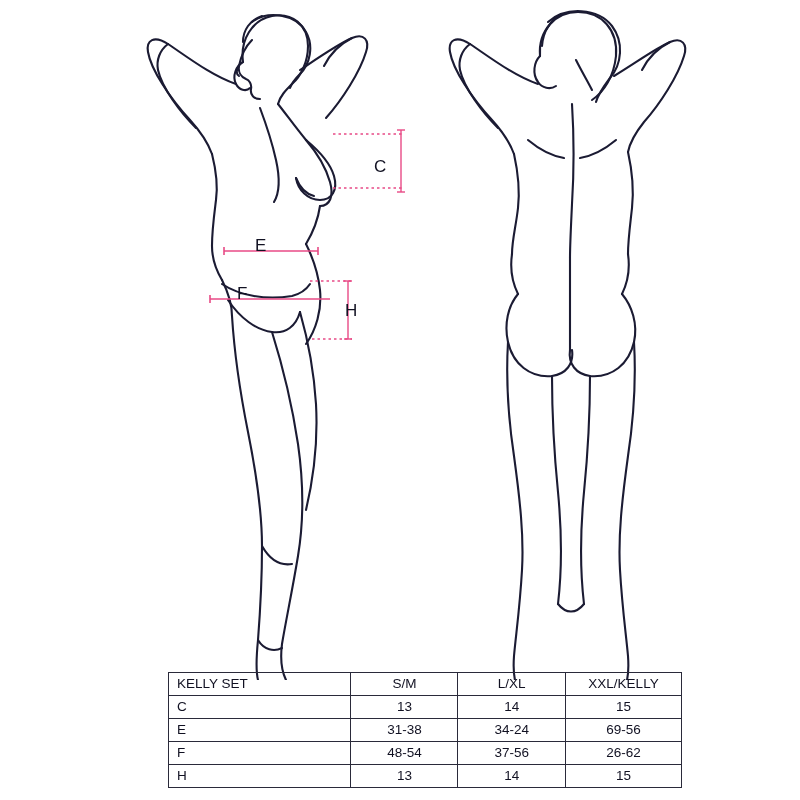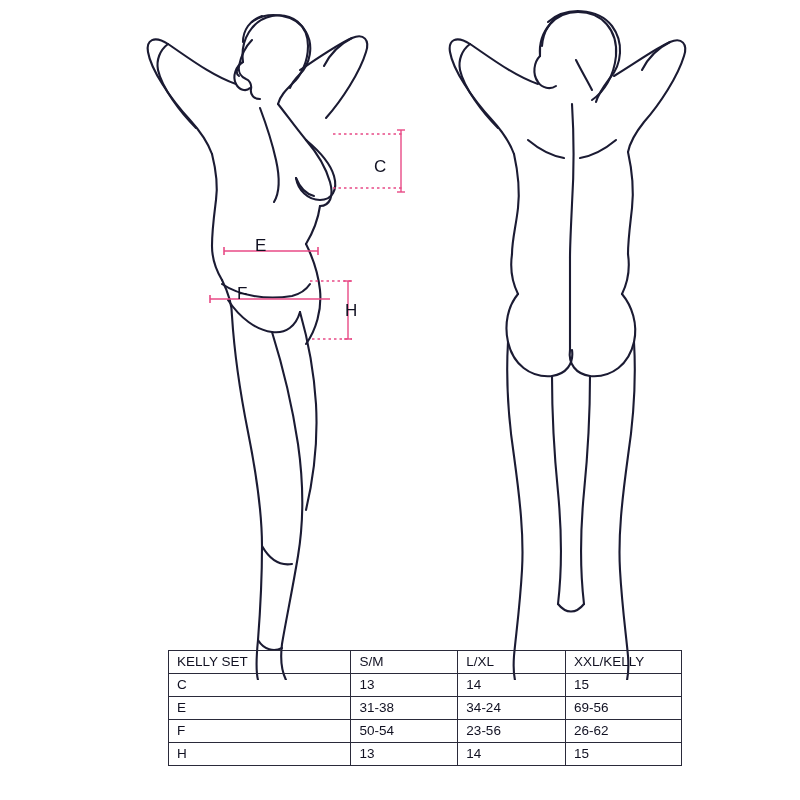--- a/index.html
+++ b/index.html
@@ -37,38 +37,39 @@
   }
   #label-C { left: 374px; top: 157px; }
   #label-E { left: 255px; top: 236px; }
   #label-F { left: 237px; top: 284px; }
   #label-H { left: 345px; top: 301px; }
 
   
   .size-table {
     position: absolute;
     left: 168px;
-    top: 650px;
+    top: 672px;
     width: 514px;
     border-collapse: collapse;
     font-size: 13.5px;
     color: #111122;
   }
   .size-table td {
     border: 1px solid #2a2a3a;
     height: 22px;
     padding: 0 8px;
     line-height: 22px;
   }
   .size-table td.rowhead {
     width: 196px;
     text-align: left;
     font-size: 13.5px;
   }
   .size-table td.val {
+    text-align: center;
     width: 106px;
   }
   .size-table tr.header td {
     font-size: 13.5px;
   }
 </style>
 </head>
 <body>
 
 <div id="stage">
@@ -221,22 +222,22 @@
         <td class="val">15</td>
       </tr>
       <tr>
         <td class="rowhead">E</td>
         <td class="val">31-38</td>
         <td class="val">34-24</td>
         <td class="val">69-56</td>
       </tr>
       <tr>
         <td class="rowhead">F</td>
-        <td class="val">50-54</td>
-        <td class="val">23-56</td>
+        <td class="val">48-54</td>
+        <td class="val">37-56</td>
         <td class="val">26-62</td>
       </tr>
       <tr>
         <td class="rowhead">H</td>
         <td class="val">13</td>
         <td class="val">14</td>
         <td class="val">15</td>
       </tr>
     </tbody>
   </table>

